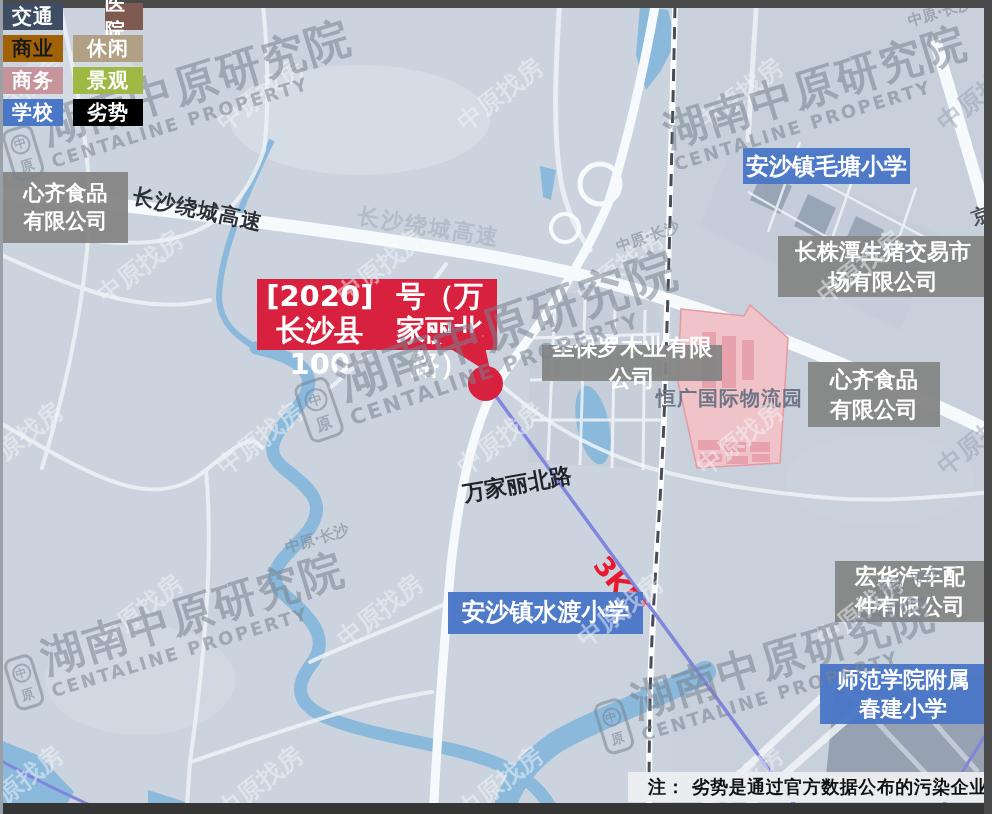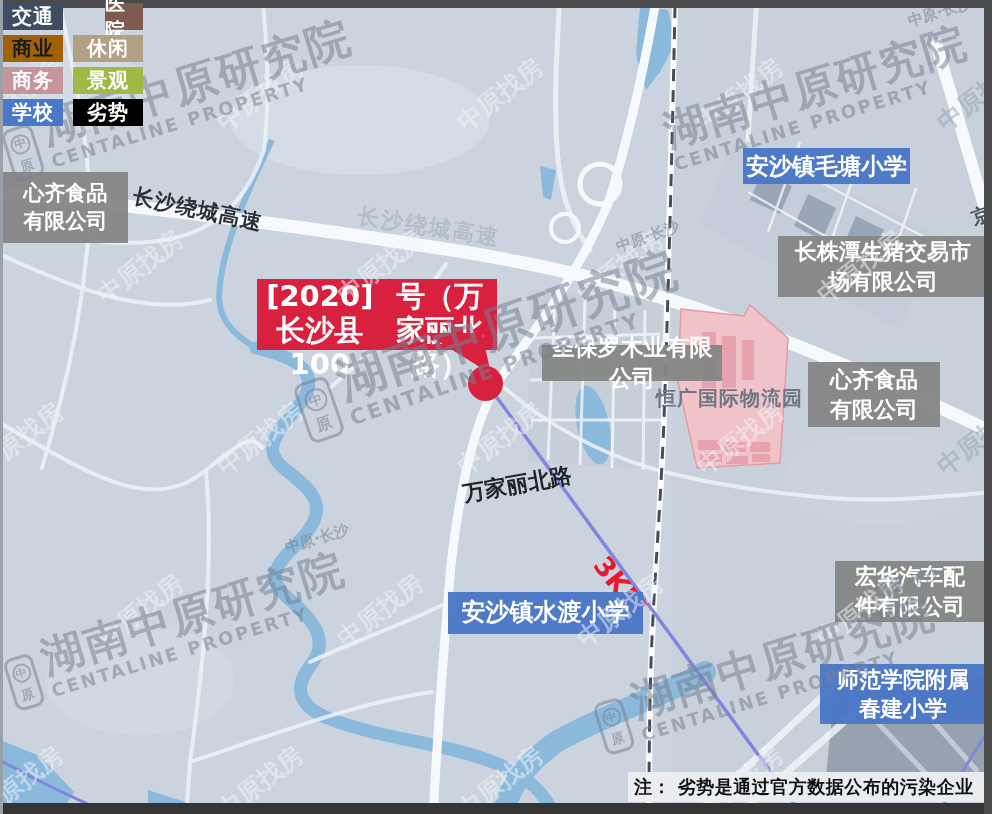--- a/index.html
+++ b/index.html
@@ -52,21 +52,21 @@
 
   
   #legend{position:absolute;left:3px;top:3px;z-index:10;display:grid;
           grid-template-columns:60px 70px;gap:5px 10px;}
   .lg-tile{height:27px;display:flex;align-items:center;justify-content:center;
            font-size:20px;font-weight:bold;color:#fff;letter-spacing:1px;}
 
   
   #note{position:absolute;left:628px;top:772px;width:356px;height:30px;z-index:8;
         background:rgba(236,238,241,.95);color:#111;font-size:18px;font-weight:bold;
-        display:flex;align-items:center;padding-left:6px;letter-spacing:.5px;white-space:nowrap;}
+        display:flex;align-items:center;padding-left:20px;letter-spacing:.5px;white-space:nowrap;}
   .frame{position:absolute;z-index:9;}
   #frame-top{left:0;top:0;width:992px;height:8px;background:#4a4a4a;}
   #frame-bottom{left:0;top:803px;width:992px;height:11px;background:#353535;}
   #frame-right{left:984px;top:0;width:8px;height:814px;background:#4a4a4a;}
   #frame-left{left:0;top:0;width:3px;height:814px;background:#9aa0a8;}
 </style>
 </head>
 <body>
 
 <div id="stage">

